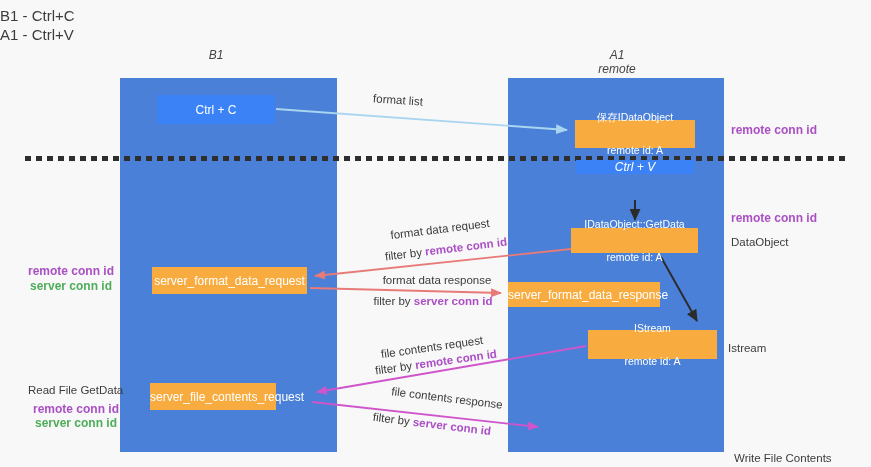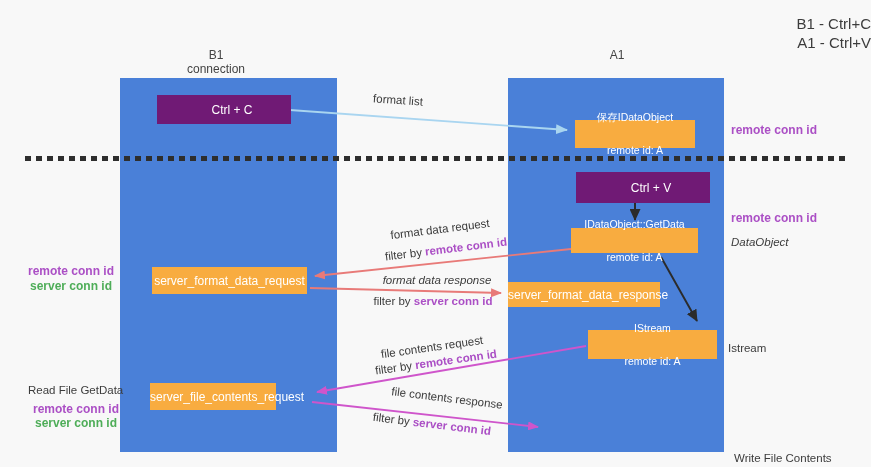--- a/index.html
+++ b/index.html
@@ -8,42 +8,42 @@
     background:#f8f8f8;
   }
   .stage{
     position:relative;
     width:871px;height:467px;
     background:#f8f8f8;
     overflow:hidden;
   }
   .title{
     position:absolute;top:6px;left:0;width:871px;
-    text-align:right;color:#3c3c3c;font-size:15px;line-height:19px;margin-top:8px;
+    text-align:left;color:#3c3c3c;font-size:15px;line-height:19px;
   }
   .lane{
     position:absolute;background:#4a80d8;z-index:1;
   }
   .lane-left{left:120px;top:78px;width:217px;height:374px;}
   .lane-right{left:508px;top:78px;width:216px;height:374px;}
   .lane-header{
-    position:absolute;text-align:center;color:#444;font-size:12px;line-height:14px;z-index:2;
+    position:absolute;text-align:center;color:#444;font-size:12px;line-height:14px;z-index:2;font-style:italic;
   }
   .lane-header.left{left:146px;top:48px;width:140px;}
   .lane-header.right{left:547px;top:48px;width:140px;}
   .dashed-line{
     position:absolute;left:25px;top:156px;width:822px;height:5px;z-index:4;
     background:repeating-linear-gradient(90deg,#2e2e2e 0 6px,transparent 6px 11px);
   }
   svg.arrows{position:absolute;left:0;top:0;z-index:3;}
   .node{
     position:absolute;z-index:5;color:#fff;text-align:center;
     display:flex;flex-direction:column;justify-content:center;
   }
-  .node.green{background:#701a75;font-size:12px;padding-left:16px;}
+  .node.green{background:#3b82f6;font-size:12px;}
   .node.orange{background:#f8ac40;gap:20px;}
   .node .l{font-size:10.5px;line-height:13px;}
   .node.single{font-size:12px;}
   .alabel{
     position:absolute;z-index:6;white-space:nowrap;color:#3c3c3c;font-size:11.5px;
     transform-origin:center;
   }
   .alabel .hl-purple{color:#ab4fc5;font-weight:bold;}
   .side{
     position:absolute;z-index:6;white-space:nowrap;font-size:11.5px;color:#3c3c3c;
@@ -56,24 +56,24 @@
 
 <div class="stage">
 
   <div class="title">
     <div>B1 - Ctrl+C</div>
     <div>A1 - Ctrl+V</div>
   </div>
 
   <div class="lane-header left">
     <div>B1</div>
-    <div>connection</div>
   </div>
   <div class="lane-header right">
     <div>A1</div>
+    <div>remote</div>
   </div>
 
   <div class="lane lane-left"></div>
   <div class="lane lane-right"></div>
 
   <svg class="arrows" width="871" height="467">
     <defs>
       <marker id="mBlue" markerUnits="userSpaceOnUse" markerWidth="12" markerHeight="10" refX="11" refY="5" orient="auto">
           <path d="M0,0 L12,5 L0,10 Z" fill="#a9d5f0"></path>
         </marker>
@@ -100,21 +100,21 @@
 
   <div class="node green single" style="left:157px;top:95px;width:118px;height:29px;">
     <span>Ctrl + C</span>
   </div>
 
   <div class="node orange" style="left:575px;top:120px;width:120px;height:28px;">
     <span class="l">保存IDataObject</span>
     <span class="l">remote id: A</span>
   </div>
 
-  <div class="node green single" style="left:576px;top:172px;width:118px;height:31px;">
+  <div class="node green single" style="left:576px;top:160px;width:118px;height:14px;font-style:italic;">
     <span>Ctrl + V</span>
   </div>
 
   <div class="node orange" style="left:571px;top:228px;width:127px;height:25px;">
     <span class="l">IDataObject::GetData</span>
     <span class="l">remote id: A</span>
   </div>
 
   <div class="node orange single" style="left:152px;top:267px;width:155px;height:27px;">
     <span>server_format_data_request</span>
@@ -136,21 +136,21 @@
 
   <div class="alabel" style="left:398px;top:100px;transform:translate(-50%,-50%) rotate(4deg);">format list</div>
 
   <div class="alabel" style="left:440px;top:229px;transform:translate(-50%,-50%) rotate(-7deg);">format data request</div>
 
   <div class="alabel" style="left:446px;top:249px;transform:translate(-50%,-50%) rotate(-7deg);">
     <span>filter by</span>
     <span class="hl-purple">remote conn id</span>
   </div>
 
-  <div class="alabel" style="left:437px;top:280px;transform:translate(-50%,-50%);font-style:italic;">format data response</div>
+  <div class="alabel" style="left:437px;top:280px;transform:translate(-50%,-50%);">format data response</div>
 
   <div class="alabel" style="left:433px;top:301px;transform:translate(-50%,-50%);">
     <span>filter by</span>
     <span class="hl-purple">server conn id</span>
   </div>
 
   <div class="alabel" style="left:432px;top:347px;transform:translate(-50%,-50%) rotate(-8deg);">file contents request</div>
 
   <div class="alabel" style="left:436px;top:362px;transform:translate(-50%,-50%) rotate(-8deg);">
     <span>filter by</span>
@@ -166,17 +166,17 @@
 
   <div class="side purple" style="left:28px;top:264px;">remote conn id</div>
   <div class="side green" style="left:30px;top:279px;">server conn id</div>
 
   <div class="side" style="left:28px;top:384px;">Read File GetData</div>
   <div class="side purple" style="left:33px;top:402px;">remote conn id</div>
   <div class="side green" style="left:35px;top:416px;">server conn id</div>
 
   <div class="side purple" style="left:731px;top:123px;">remote conn id</div>
   <div class="side purple" style="left:731px;top:211px;">remote conn id</div>
-  <div class="side" style="left:731px;top:236px;font-style:italic;">DataObject</div>
+  <div class="side" style="left:731px;top:236px;">DataObject</div>
   <div class="side" style="left:728px;top:342px;">Istream</div>
   <div class="side" style="left:734px;top:424px;margin-top:28px;">Write File Contents</div>
 
 </div>
 
 </body></html>

